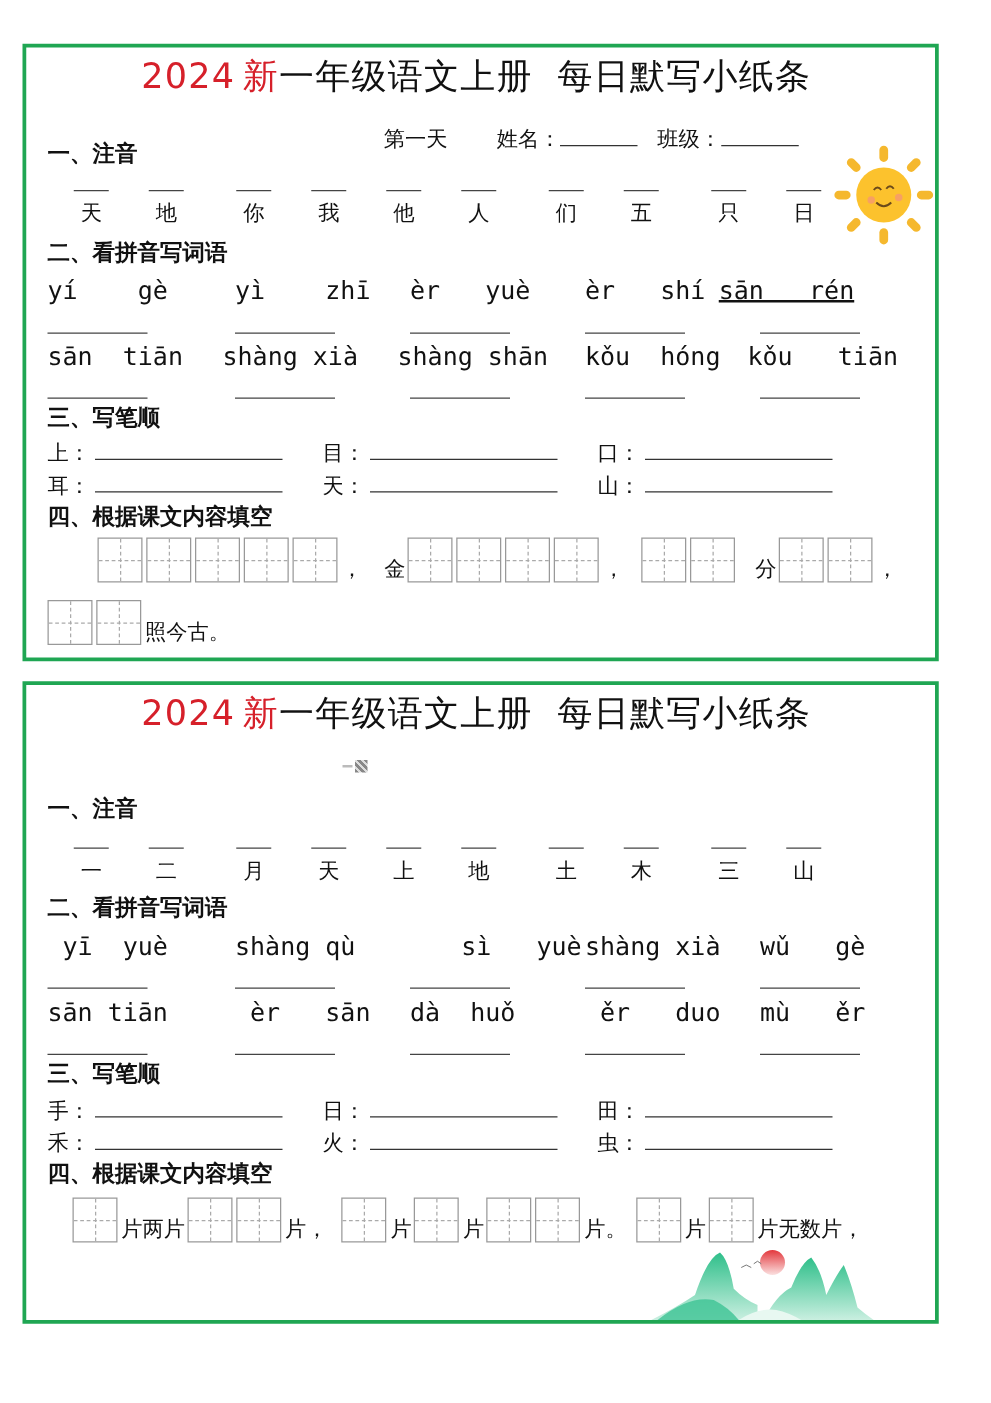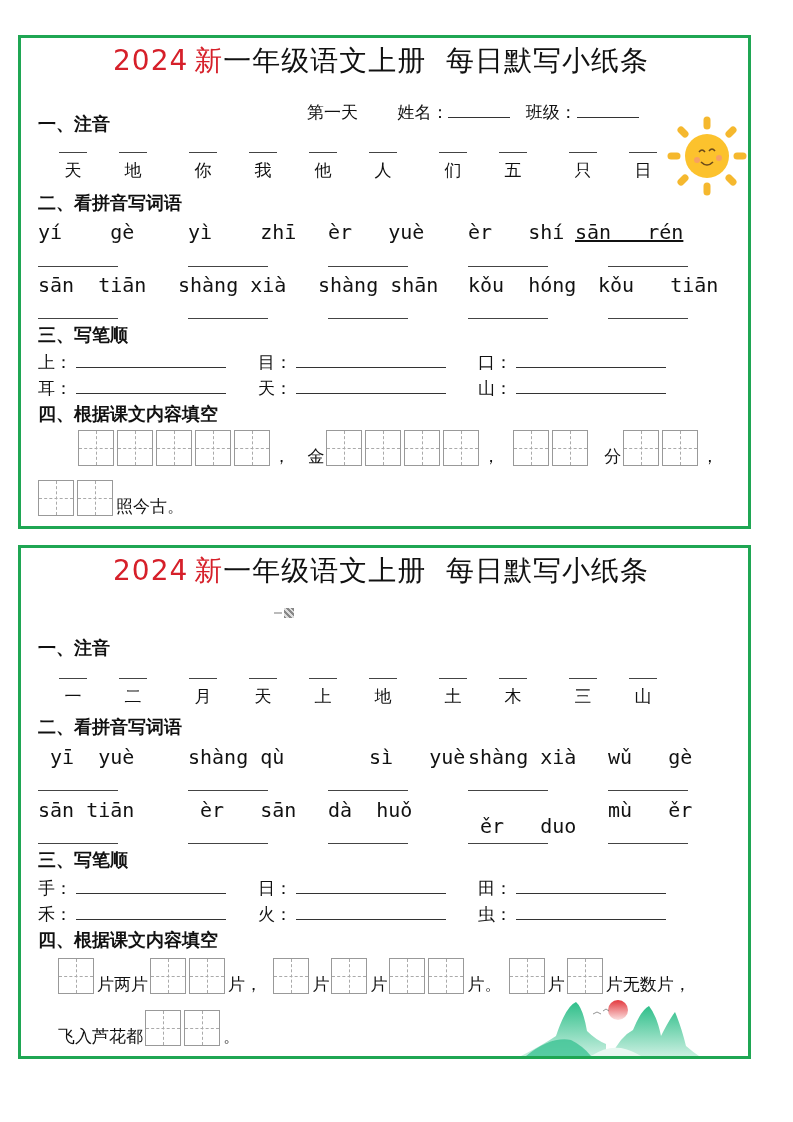--- a/index.html
+++ b/index.html
@@ -156,21 +156,21 @@
     <div class="wl" style="left:17px;top:242px;"></div>
     <div class="wl" style="left:167px;top:242px;"></div>
     <div class="wl" style="left:307px;top:242px;"></div>
     <div class="wl" style="left:447px;top:242px;"></div>
     <div class="wl" style="left:587px;top:242px;"></div>
   </div>
   <div>
     <div class="py" style="left:17px;top:250px;">sān tiān</div>
     <div class="py" style="left:167px;top:250px;"> èr   sān</div>
     <div class="py" style="left:307px;top:250px;">dà  huǒ</div>
-    <div class="py" style="left:447px;top:250px;margin-top:16px;"> ěr   duo</div>
+    <div class="py" style="left:447px;top:250px;"> ěr   duo</div>
     <div class="py" style="left:587px;top:250px;">mù   ěr</div>
   </div>
   <div>
     <div class="wl" style="left:17px;top:295px;"></div>
     <div class="wl" style="left:167px;top:295px;"></div>
     <div class="wl" style="left:307px;top:295px;"></div>
     <div class="wl" style="left:447px;top:295px;"></div>
     <div class="wl" style="left:587px;top:295px;"></div>
   </div>
 
@@ -180,23 +180,20 @@
   <div class="bs" style="left:457px;top:329px;"><span>田：</span><span class="line"></span></div>
   <div class="bs" style="left:17px;top:355px;"><span>禾：</span><span class="line"></span></div>
   <div class="bs" style="left:237px;top:355px;"><span>火：</span><span class="line"></span></div>
   <div class="bs" style="left:457px;top:355px;"><span>虫：</span><span class="line"></span></div>
 
   <div class="abs sec" style="left:17px;top:381px;">四、根据课文内容填空</div>
   <div class="fill" style="left:37px;top:408px;text-align:center;">
     <span class="tg"></span><span class="t">片两片</span><span class="tg"></span><span class="tg"></span><span class="t">片，</span>
     <span class="tg" style="margin-left:4px;"></span><span class="t">片</span><span class="tg"></span><span class="t">片</span><span class="tg"></span><span class="tg"></span><span class="t">片。</span>
     <span class="tg"></span><span class="t">片</span><span class="tg"></span><span class="t">片无数片，</span>
-  </div>
-  <div class="fill" style="left:37px;top:460px;">
-    <span class="t">飞入芦花都</span><span class="tg"></span><span class="tg"></span><span class="t">。</span>
   </div>
 
   <svg class="abs" style="left:500px;top:448px;" width="180" height="62" viewBox="0 0 180 62">
     <defs>
       <linearGradient id="mg" x1="0" y1="0" x2="0" y2="1">
           <stop offset="0" stop-color="#2fbf8a"></stop>
           <stop offset="1" stop-color="#c9efe0"></stop>
         </linearGradient>
       <linearGradient id="sg" x1="0" y1="0" x2="0" y2="1">
           <stop offset="0" stop-color="#e3383d"></stop>

